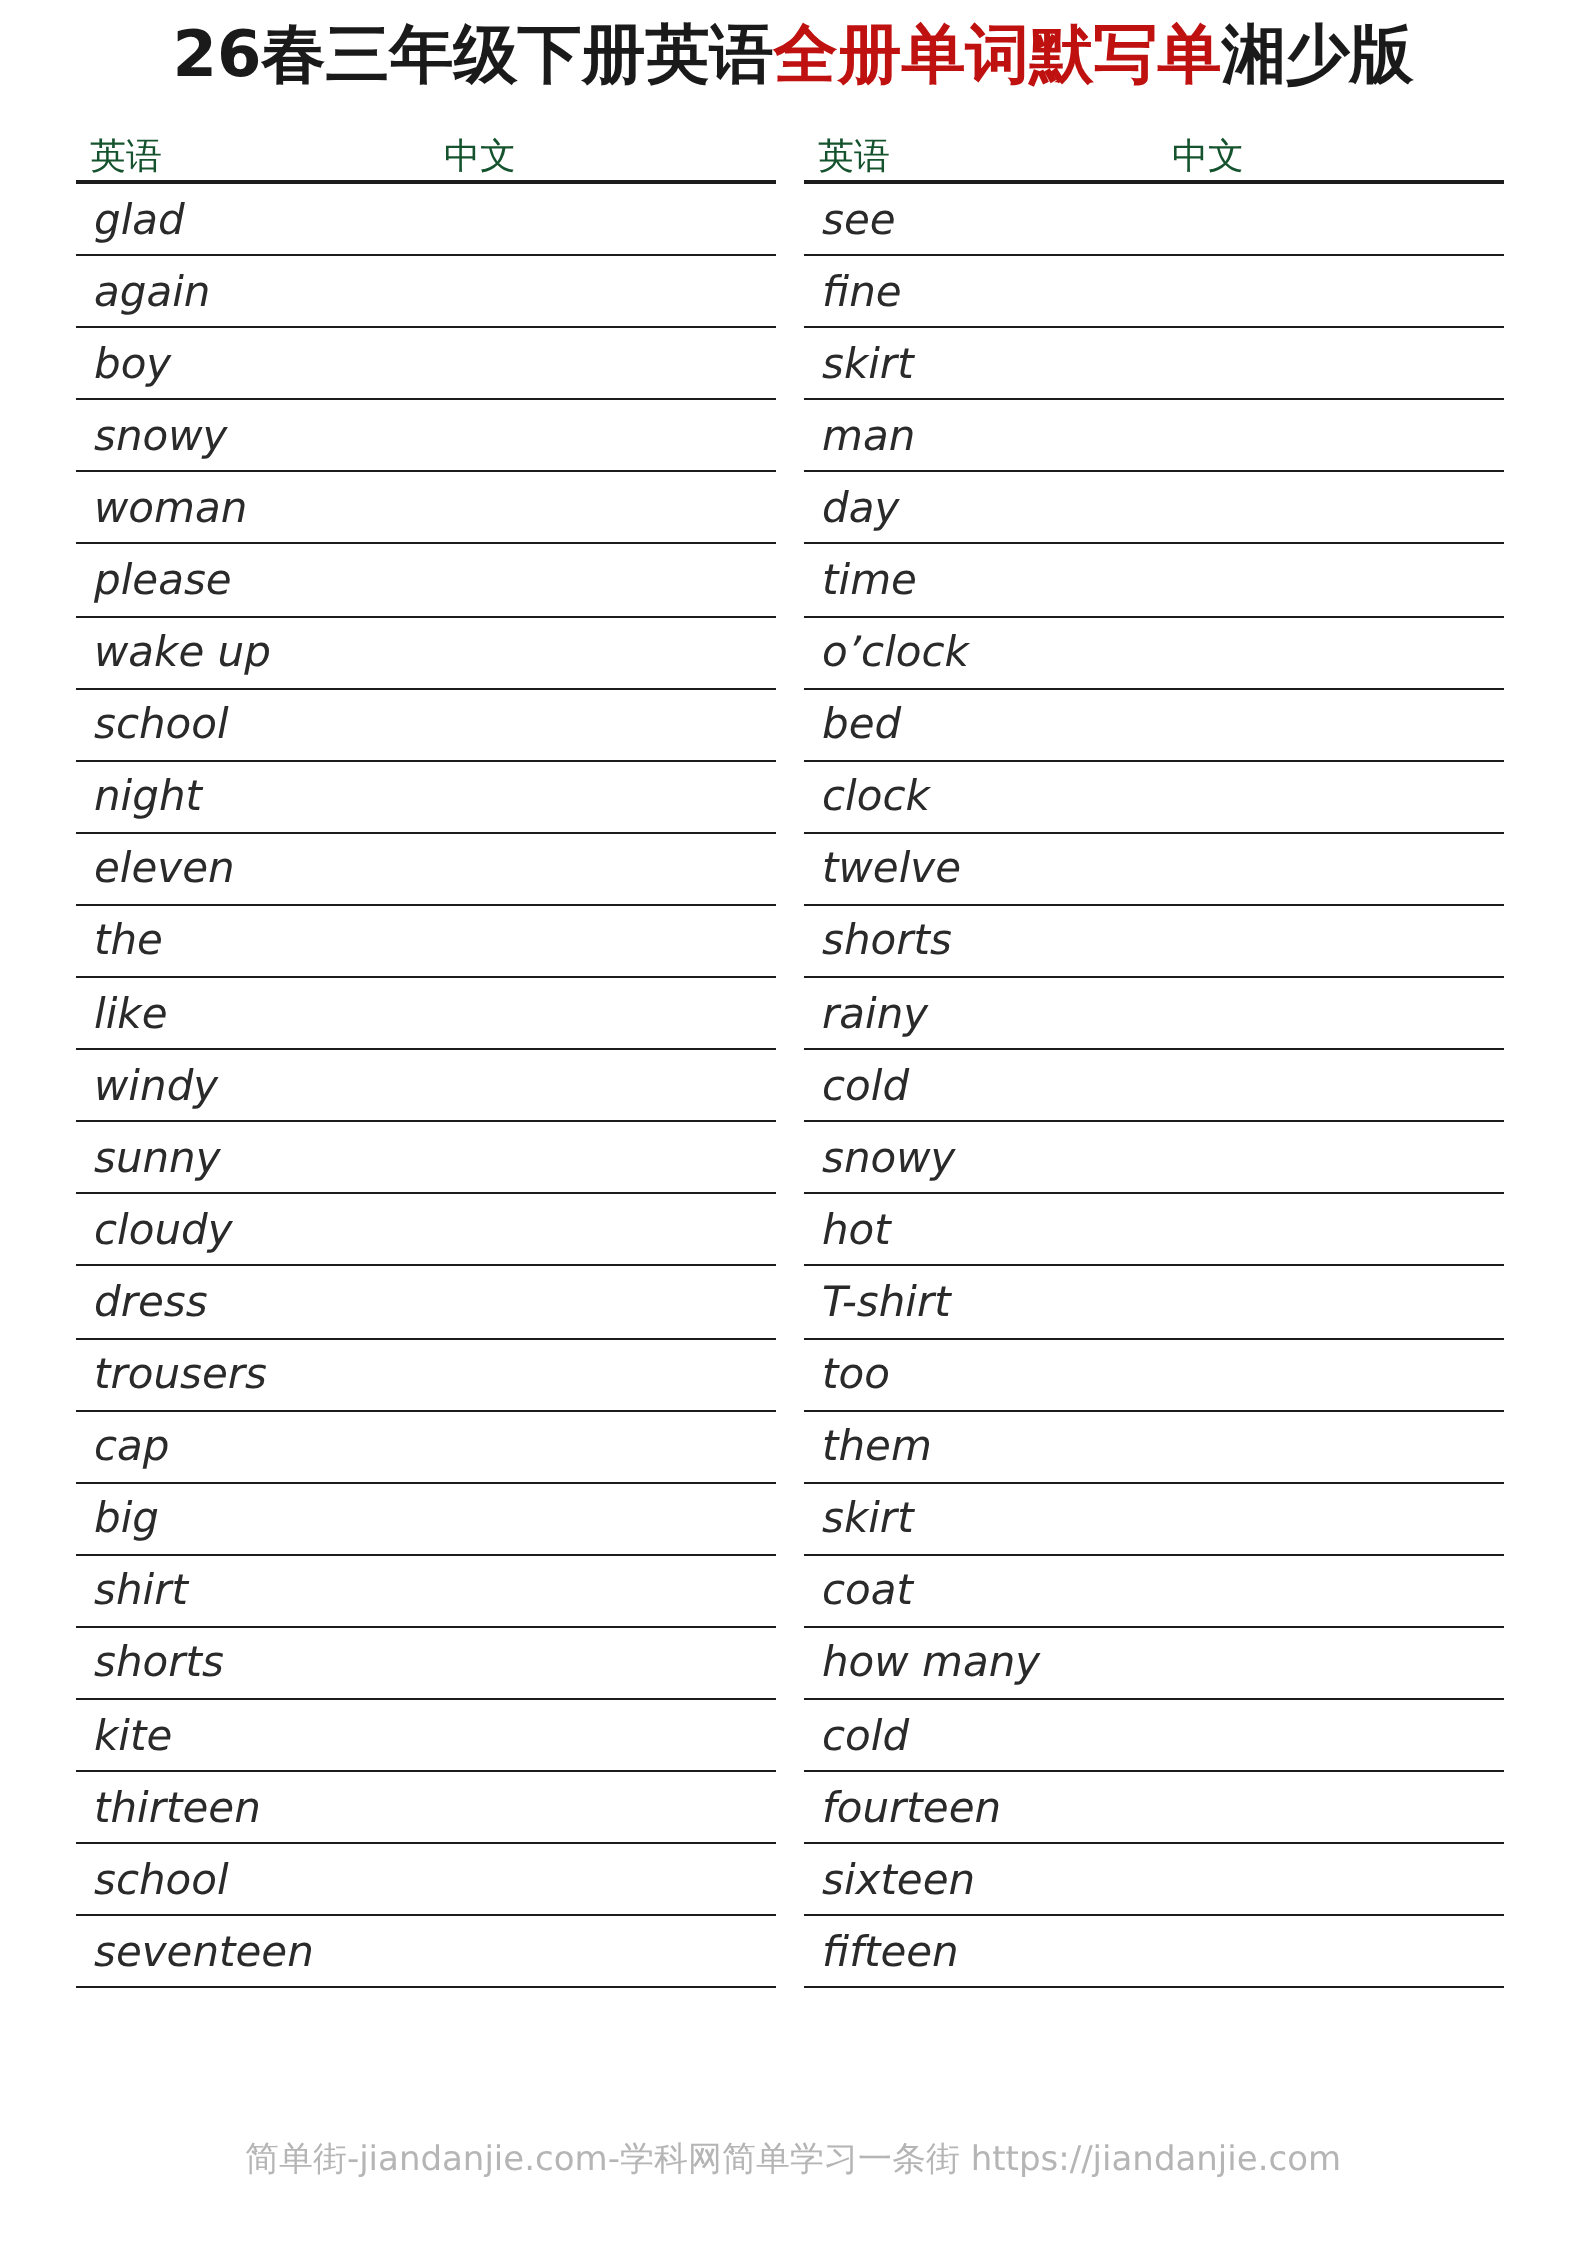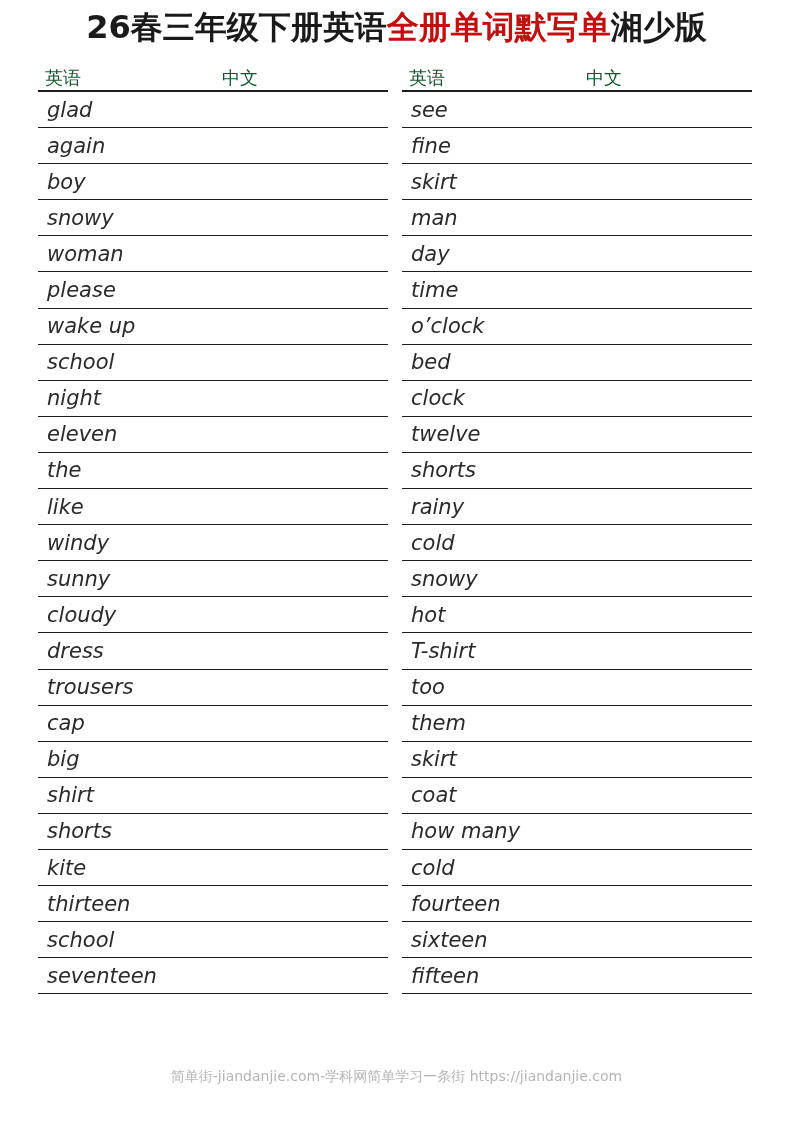--- a/index.html
+++ b/index.html
@@ -61,21 +61,21 @@
     font-family: "DejaVu Sans", sans-serif;
     white-space: nowrap;
   }
   .blank { flex: 1; height: 100%; }
   .footer {
     position: absolute;
     left: 0;
     right: 0;
     top: 1068px;
     text-align: center;
-    font-size: 14px;
+    font-size: 17px;
     color: #b5b5b5;
     font-family: "DejaVu Sans", sans-serif;
     white-space: nowrap;
   }
 </style>
 </head>
 <body>
 
 <div class="page">
 

